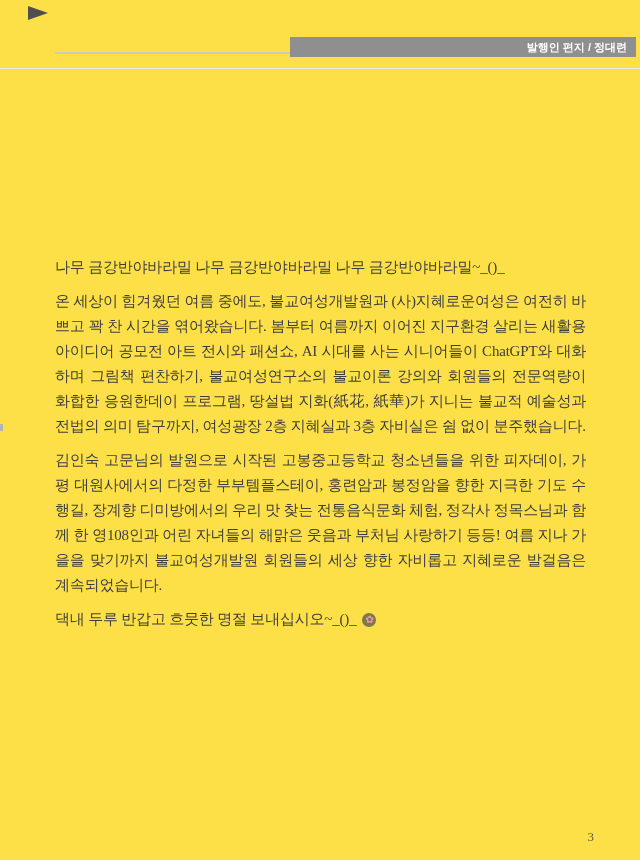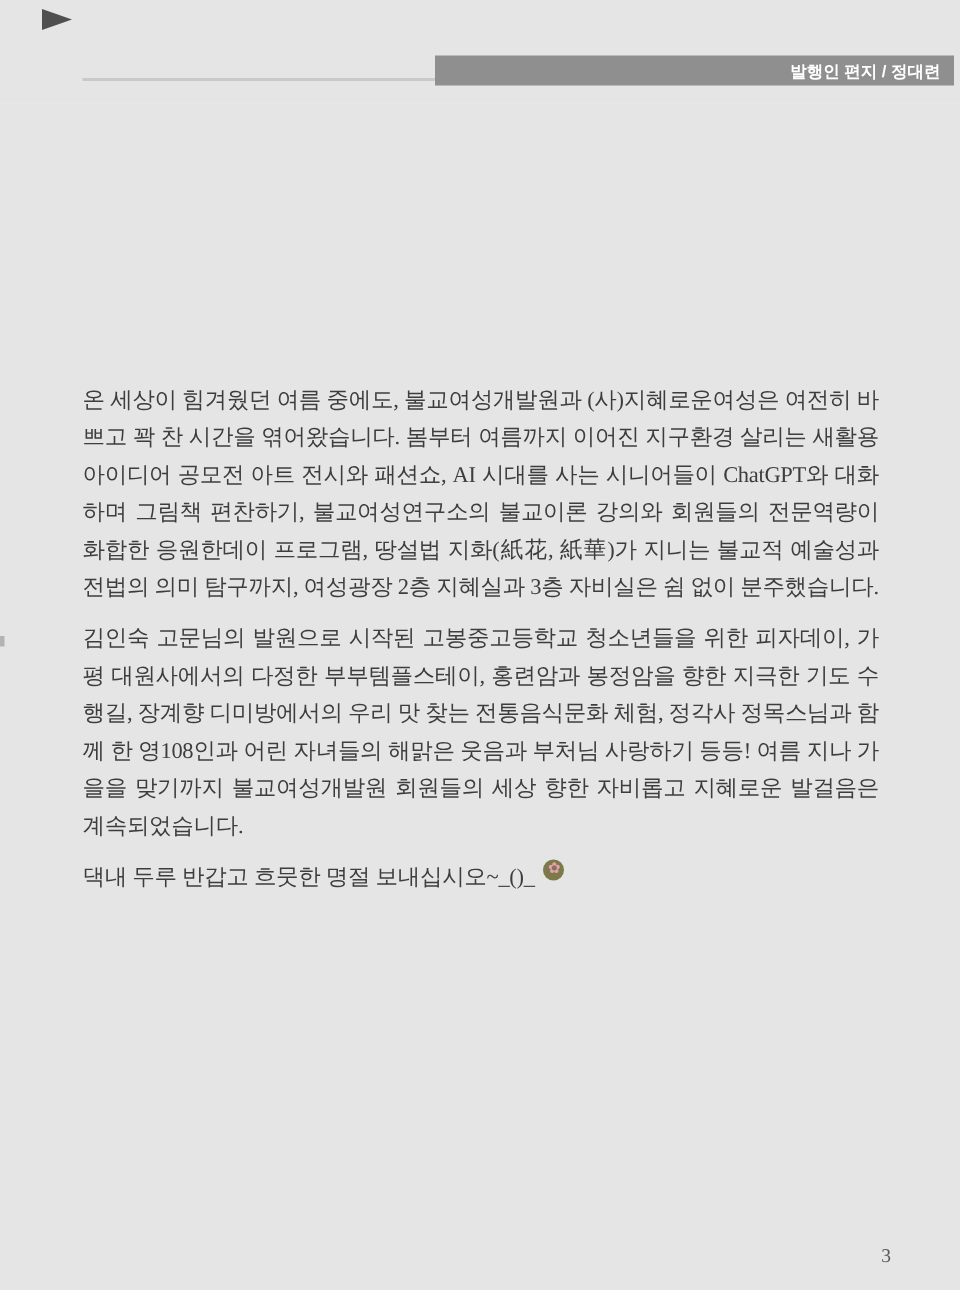--- a/index.html
+++ b/index.html
@@ -6,21 +6,21 @@
   html, body { margin: 0; padding: 0; }
   body {
     width: 640px; height: 860px;
     background: #ffffff;
     font-family: "Liberation Serif", serif;
     overflow: hidden;
   }
   .page {
     position: relative;
     width: 640px; height: 860px;
-    background: #e5e5e5;
+    background: #fde047;
   }
 
   
   .corner-triangle {
     position: absolute; left: 28px; top: 6px;
     width: 0; height: 0;
     border-top: 7px solid transparent;
     border-bottom: 7px solid transparent;
     border-left: 20px solid #4f4f4f;
   }
@@ -62,21 +62,21 @@
     font-family: "Liberation Serif", serif;
     font-size: 15px; line-height: 25px;
     color: #3d3d3d;
     text-align: justify;
     letter-spacing: -0.2px;
   }
   .body-text p { margin: 0 0 9px 0; }
   .body-text p.no-gap { margin-bottom: 0; }
   .closing-line {
     margin: 0; text-align: left;
-    display: flex; gap: 6px;
+    display: flex; align-items: center; gap: 6px;
   }
   .lotus-seal {
     display: inline-flex; align-items: center; justify-content: center;
     width: 14px; height: 14px; border-radius: 50%;
     background: #7c7a48;
     color: #e89bb4;
     font-size: 10px; line-height: 14px;
     font-family: "DejaVu Sans", sans-serif;
   }
 
@@ -99,20 +99,21 @@
   <div class="corner-triangle"></div>
 
   <div class="header-rule"></div>
   <div class="header-bar">
     <span class="bold-part">발행인 편지 / 정대련</span>
   </div>
   <div class="header-subrule"></div>
 
 
   <div class="body-text">
+    <p>나무 금강반야바라밀 나무 금강반야바라밀 나무 금강반야바라밀~_()_</p>
     <p>온 세상이 힘겨웠던 여름 중에도, 불교여성개발원과 (사)지혜로운여성은 여전히 바쁘고 꽉 찬 시간을 엮어왔습니다. 봄부터 여름까지 이어진 지구환경 살리는 새활용 아이디어 공모전 아트 전시와 패션쇼, AI 시대를 사는 시니어들이 ChatGPT와 대화하며 그림책 편찬하기, 불교여성연구소의 불교이론 강의와 회원들의 전문역량이 화합한 응원한데이 프로그램, 땅설법 지화(紙花, 紙華)가 지니는 불교적 예술성과 전법의 의미 탐구까지, 여성광장 2층 지혜실과 3층 자비실은 쉼 없이 분주했습니다.</p>
     <p>김인숙 고문님의 발원으로 시작된 고봉중고등학교 청소년들을 위한 피자데이, 가평 대원사에서의 다정한 부부템플스테이, 홍련암과 봉정암을 향한 지극한 기도 수행길, 장계향 디미방에서의 우리 맛 찾는 전통음식문화 체험, 정각사 정목스님과 함께 한 영108인과 어린 자녀들의 해맑은 웃음과 부처님 사랑하기 등등! 여름 지나 가을을 맞기까지 불교여성개발원 회원들의 세상 향한 자비롭고 지혜로운 발걸음은 계속되었습니다.</p>
     <div class="closing-line">
       <span>댁내 두루 반갑고 흐뭇한 명절 보내십시오~_()_</span>
       <span class="lotus-seal">✿</span>
     </div>
   </div>
 
   <div class="left-edge-mark"></div>
 

